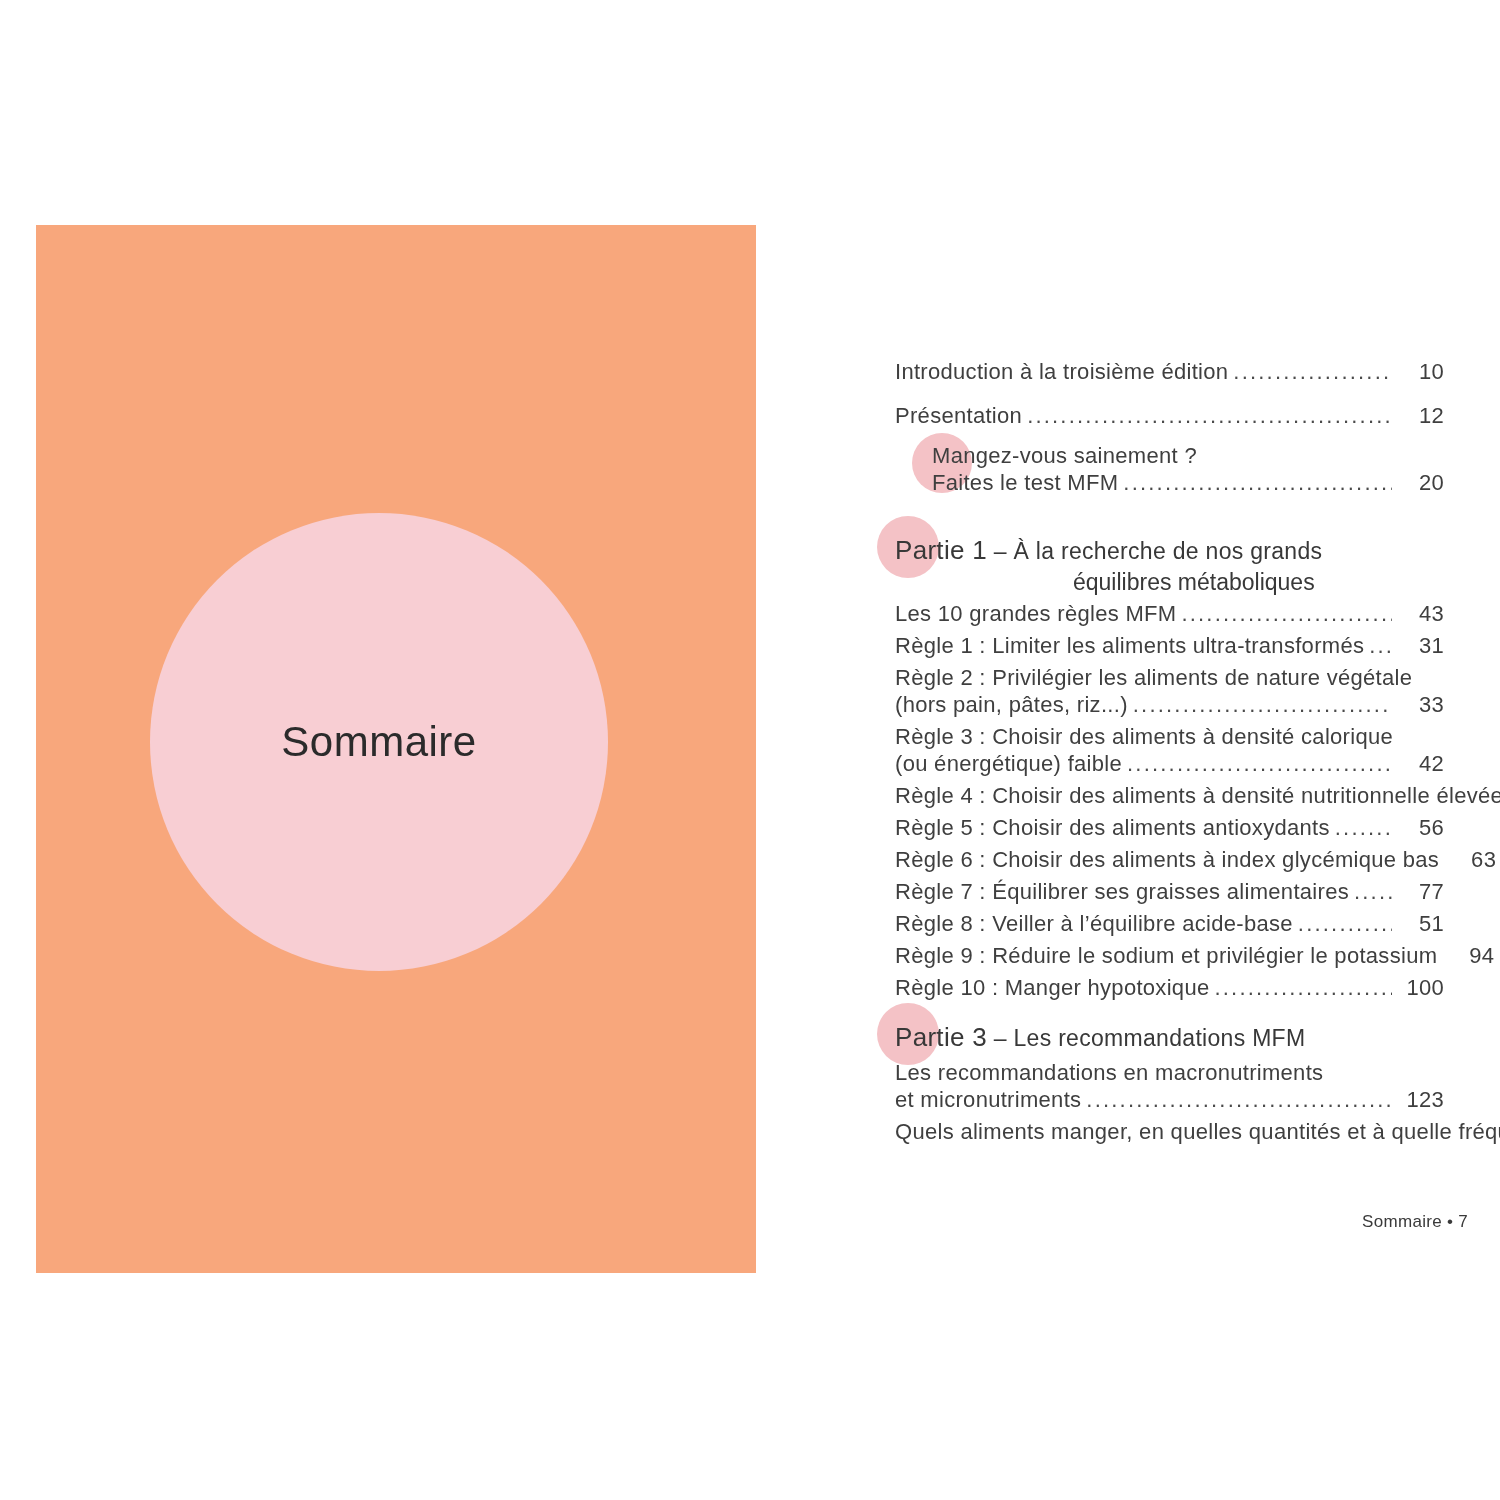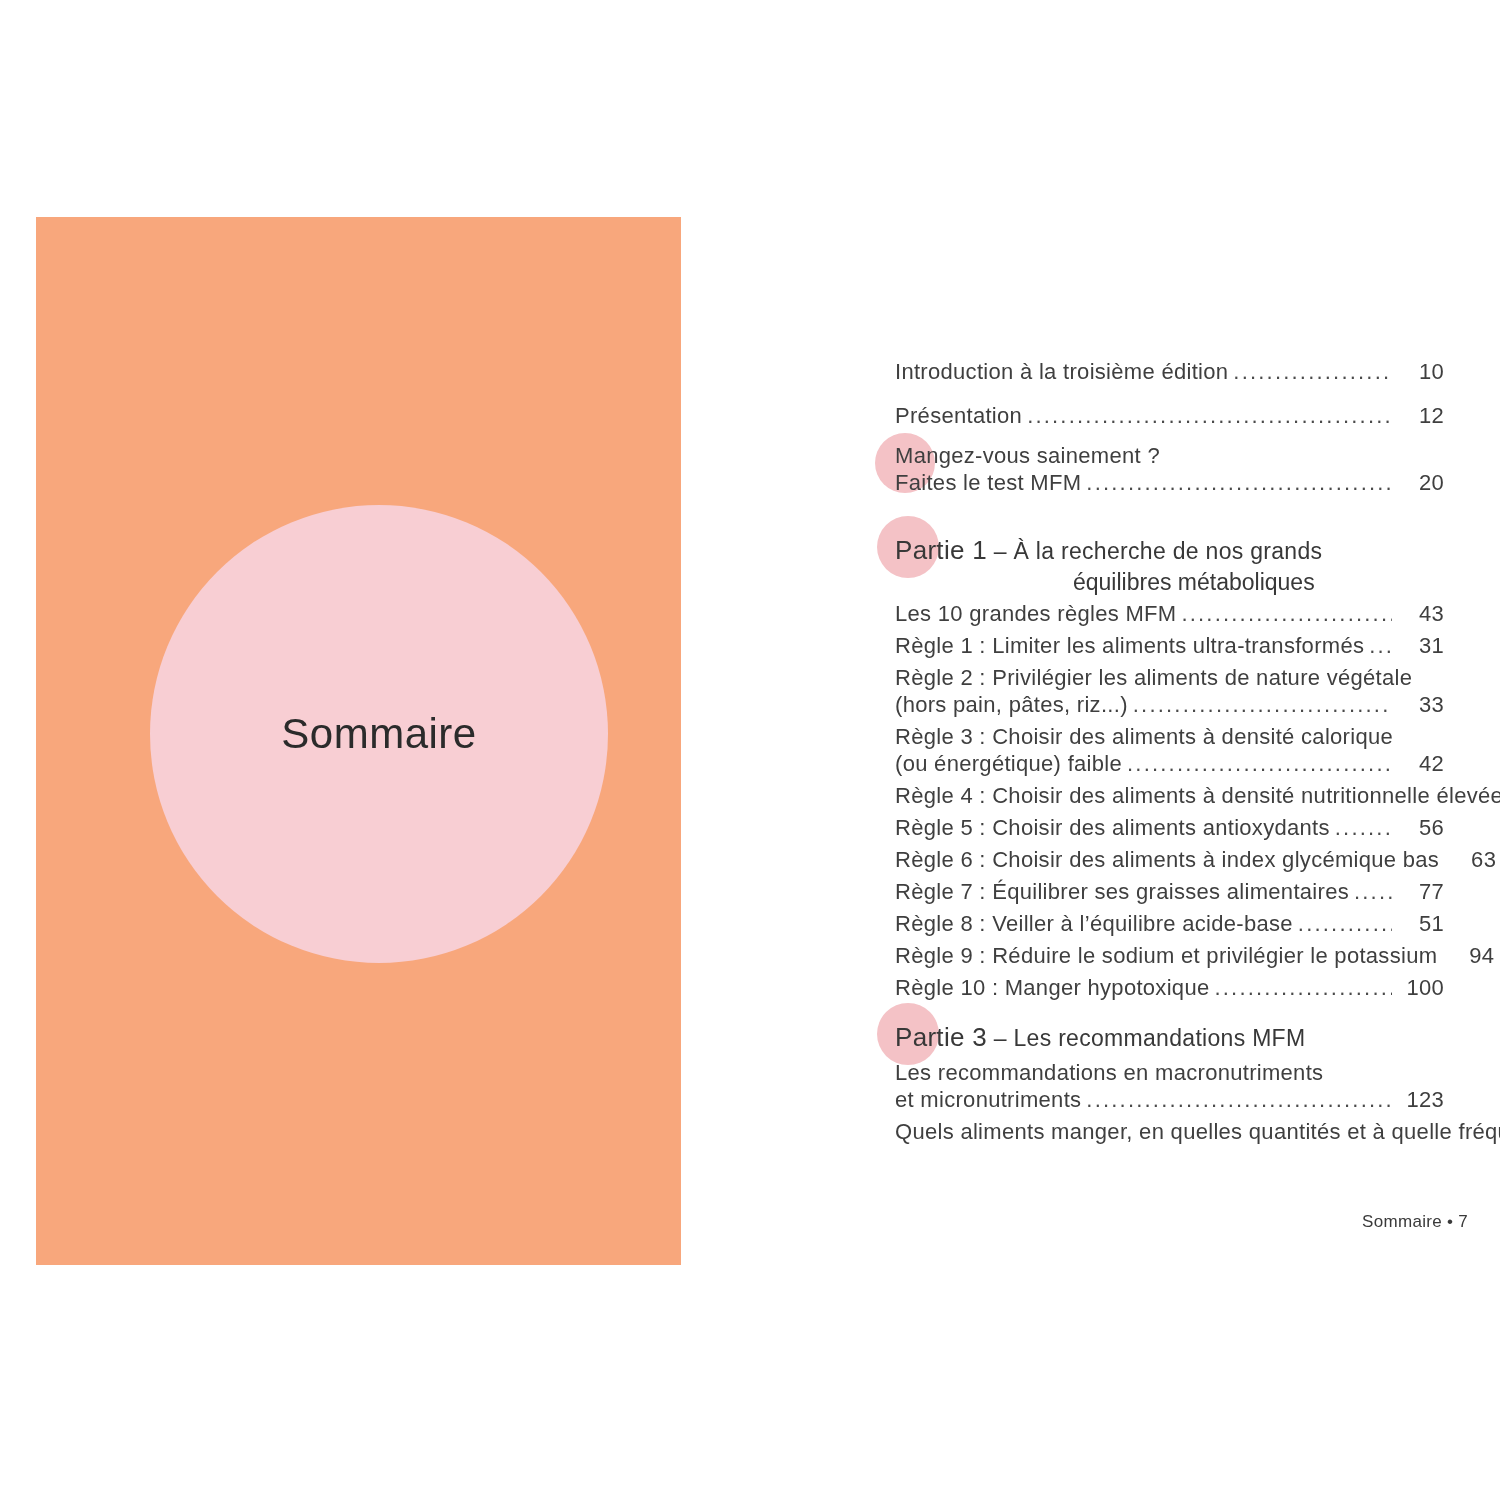--- a/index.html
+++ b/index.html
@@ -14,25 +14,24 @@
     height: 1500px;
     background: #ffffff;
     overflow: hidden;
     color: var(--text, #3f3f3f);
   }
 
   
   .left-panel {
     position: absolute;
     left: 36px;
-    top: 217px;
-    width: 604px;
+    top: 225px;
+    width: 720px;
     height: 1048px;
     background: var(--panel-orange, #f8a77c);
-    padding-left: 41px;
   }
   .big-circle {
     position: absolute;
     left: 114px;            
     top: 288px;             
     width: 458px;
     height: 458px;
     border-radius: 50%;
     background: var(--circle-pink, #f8ced3);
     display: flex;
@@ -82,21 +81,21 @@
     letter-spacing: 2.2px;
   }
   .pg {
     min-width: 46px;
     text-align: right;
     white-space: nowrap;
   }
   
   .entry.gap-lg { margin-bottom: 17px; }
   .entry.gap-md { margin-bottom: 13px; }
-  .entry.accent { z-index: 0; }
+  .entry.accent { z-index: 0; margin-left: 37px; }
   .entry.accent::before {
     content: "";
     position: absolute;
     left: -20px;
     top: -9px;
     width: 60px;
     height: 60px;
     border-radius: 50%;
     background: var(--accent-pink, #f5c3c6);
     z-index: -1;

